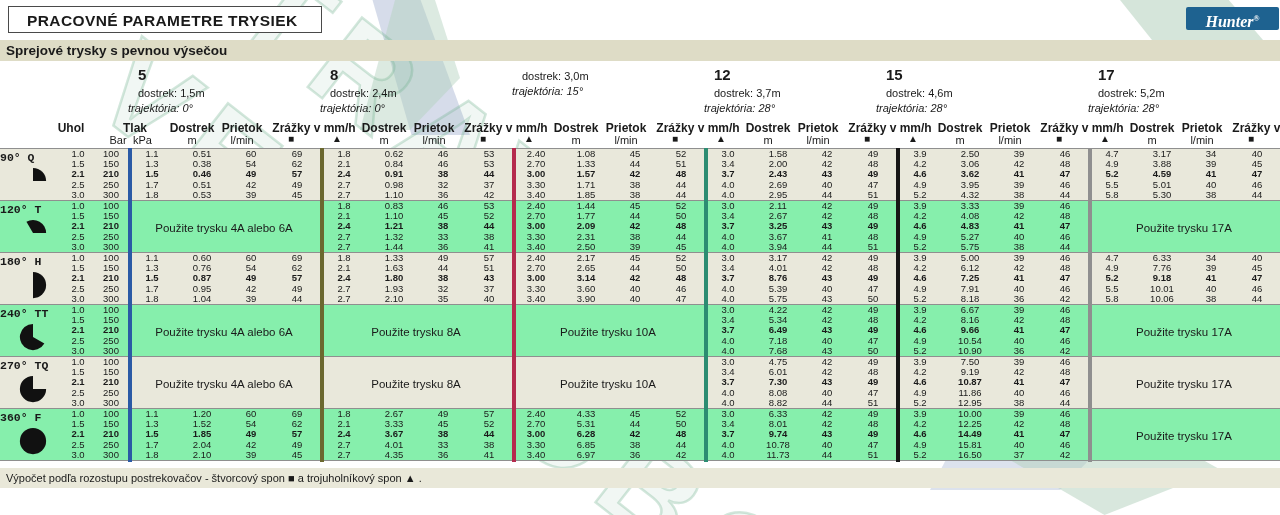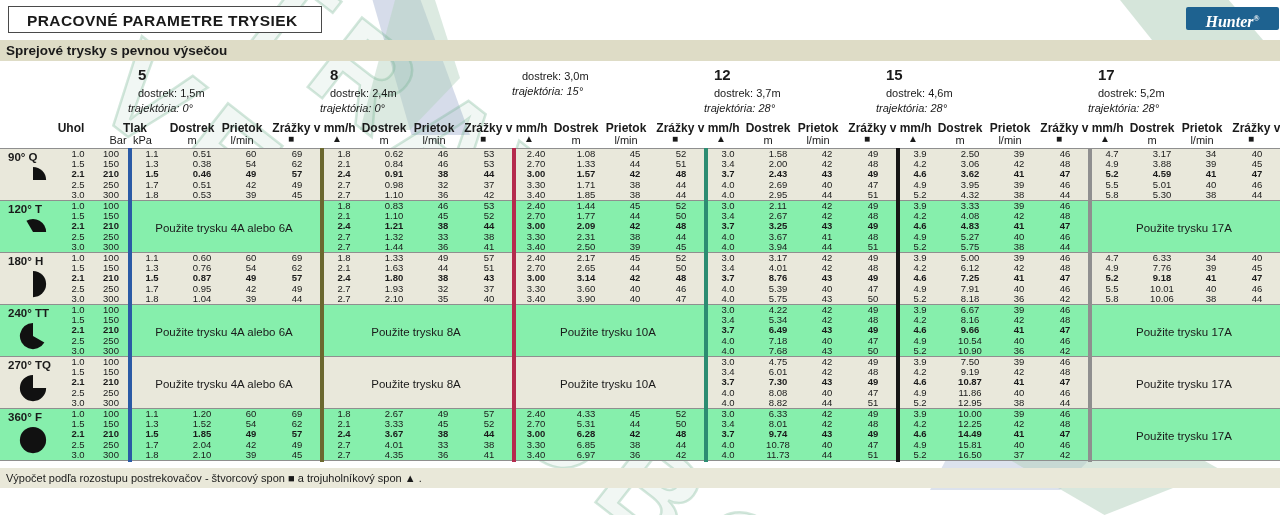--- a/index.html
+++ b/index.html
@@ -25,21 +25,21 @@
   .sh{position:absolute;text-align:center;margin-left:40px;}
   .sh-b{font-weight:bold;font-size:12px;top:0;}
   .sh-u{font-size:11px;top:13px;}
   .sym{font-size:10px;top:12px;}
   
   .blocks{position:absolute;left:0;top:148px;width:1280px;z-index:4;border-bottom:1px solid #8f8f8f;}
   .block{display:flex;height:51px;border-top:1px solid #8f8f8f;}
   .block.odd{background:#e9e8db;}
   .block.even{background:#86efac;}
   .col-angle{width:62px;box-sizing:border-box;}
-  .angle-label{font-weight:bold;font-size:11.5px;padding:2px 0 0 8px;}
+  .angle-label{font-weight:bold;font-size:11.5px;padding:2px 0 0 0;font-family:Liberation Mono, monospace;}
   .angle-icon{display:block;margin:2px 0 0 18px;}
   .col-tlak{width:66px;}
   .prow,.drow{display:flex;height:10.2px;font-size:9.5px;line-height:10.3px;}
   .prow span{text-align:center;}
   .prow .c-bar{width:32px;}
   .prow .c-kpa{width:34px;}
   .gcell{width:192px;}
   .drow span{text-align:center;}
   .drow .c1{width:48px;}
   .drow .c2{width:52px;}

